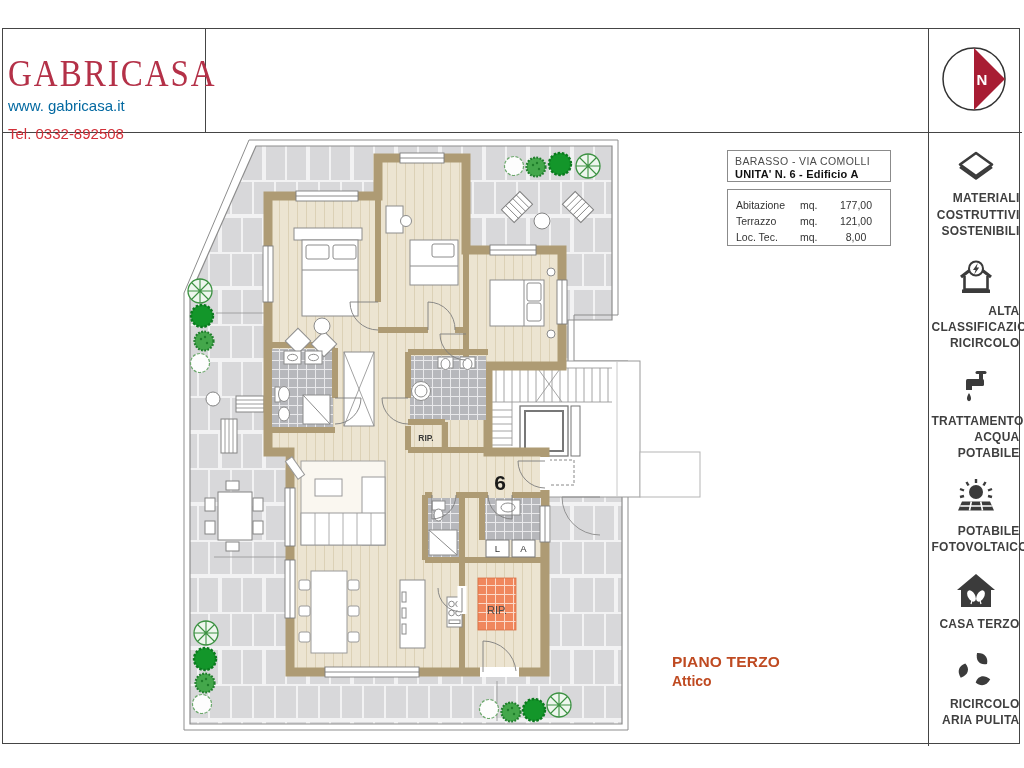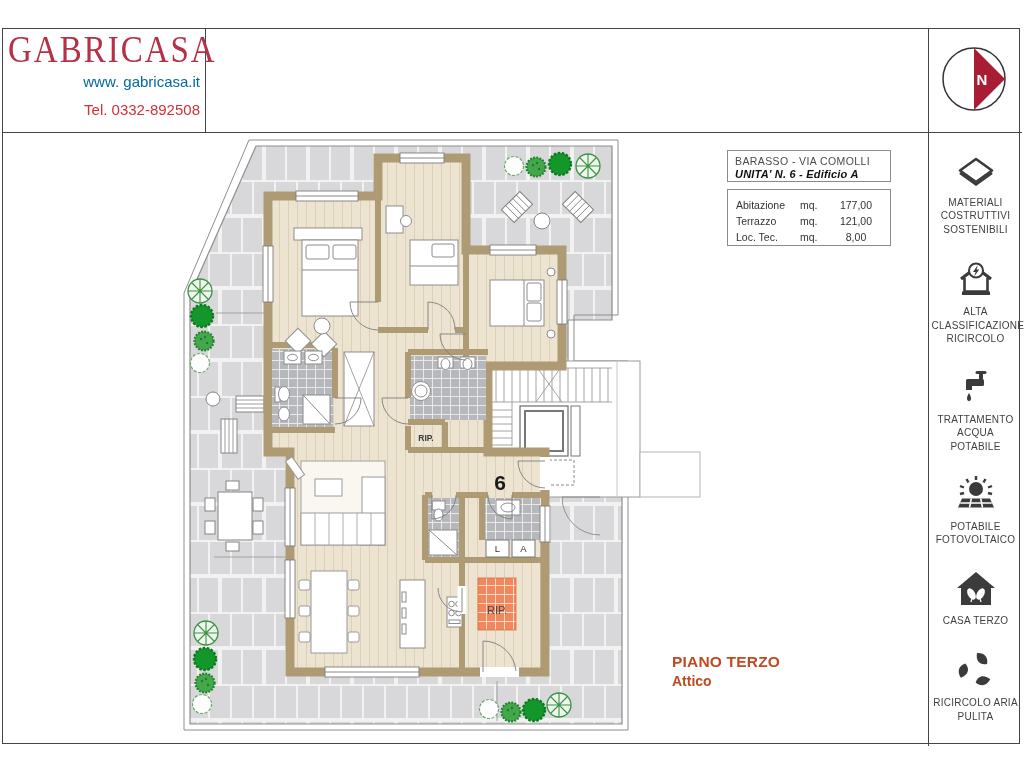--- a/index.html
+++ b/index.html
@@ -6,48 +6,48 @@
   .canvas{position:relative;width:1024px;height:768px;background:#ffffff;overflow:hidden;
           font-family:"Liberation Sans",sans-serif;margin:0 auto;}
   svg{display:block;}
   .plan-svg{position:absolute;left:0;top:0;font-family:"Liberation Sans",sans-serif;}
   
   .outer-frame{position:absolute;left:2px;top:28px;width:1018px;height:716px;border:1px solid #454545;box-sizing:border-box;}
   .header-line{position:absolute;left:2px;top:132px;width:1020px;border-top:1px solid #454545;}
   .logo-sep{position:absolute;left:205px;top:28px;height:104px;border-left:1px solid #454545;}
   .sidebar-sep{position:absolute;left:928px;top:28px;height:718px;border-left:1px solid #454545;}
   
-  .logo{position:absolute;left:8px;top:28px;width:192px;text-align:right;}
+  .logo{position:absolute;left:8px;top:52px;width:192px;text-align:left;}
   .logo-name{font-family:"Liberation Serif",serif;font-size:33px;color:#b43148;letter-spacing:2px;
              transform:scaleY(1.18);transform-origin:top center;white-space:nowrap;}
   .logo-site{font-size:15px;color:#0369a1;margin-top:8px;}
   .logo-tel{font-size:15px;color:#d22f38;margin-top:11px;}
   
   .compass{position:absolute;left:940px;top:45px;}
   
   .info-box1{position:absolute;left:727px;top:150px;width:164px;height:32px;border:1px solid #8b8b8b;
              padding:4px 7px;box-sizing:border-box;}
   .info-loc{font-size:10.5px;color:#4a4a4a;letter-spacing:.4px;}
-  .info-unit{font-size:11px;font-weight:bold;color:#101010;margin-top:1px;letter-spacing:.2px;font-style:italic;}
+  .info-unit{font-size:11px;font-weight:bold;color:#101010;margin-top:1px;letter-spacing:.2px;}
   .info-box2{position:absolute;left:727px;top:189px;width:164px;height:57px;border:1px solid #8b8b8b;
              padding:8px 8px;box-sizing:border-box;font-size:10.5px;color:#333;}
   .area-row{display:flex;line-height:1.5;}
   .area-label{width:64px;}
   .area-unit{width:30px;}
   .area-val{flex:1;text-align:center;}
   
   .floor-label{position:absolute;left:672px;top:653px;color:#bf4a21;}
   .floor-title{font-size:15.5px;font-weight:bold;letter-spacing:.2px;}
   .floor-sub{font-size:14px;font-weight:bold;margin-top:2px;}
   
   .sidebar{position:absolute;left:929px;top:133px;width:93px;height:612px;display:flex;
            flex-direction:column;justify-content:space-evenly;align-items:center;}
   .sb-item{display:flex;flex-direction:column;align-items:center;}
   .sb-icon{display:block;margin-bottom:5px;}
-  .sb-label{display:block;width:88px;text-align:center;font-size:10px;font-weight:normal;
+  .sb-label{display:block;width:88px;text-align:right;font-size:12px;font-weight:bold;
             color:#3f3f3f;letter-spacing:.25px;line-height:1.35;}
 </style>
 </head>
 <body>
 
 <div class="canvas">
 
   <svg class="plan-svg" width="1024" height="768" viewBox="0 0 1024 768">
     <defs>
       <pattern id="tile" width="44" height="72" patternUnits="userSpaceOnUse">

